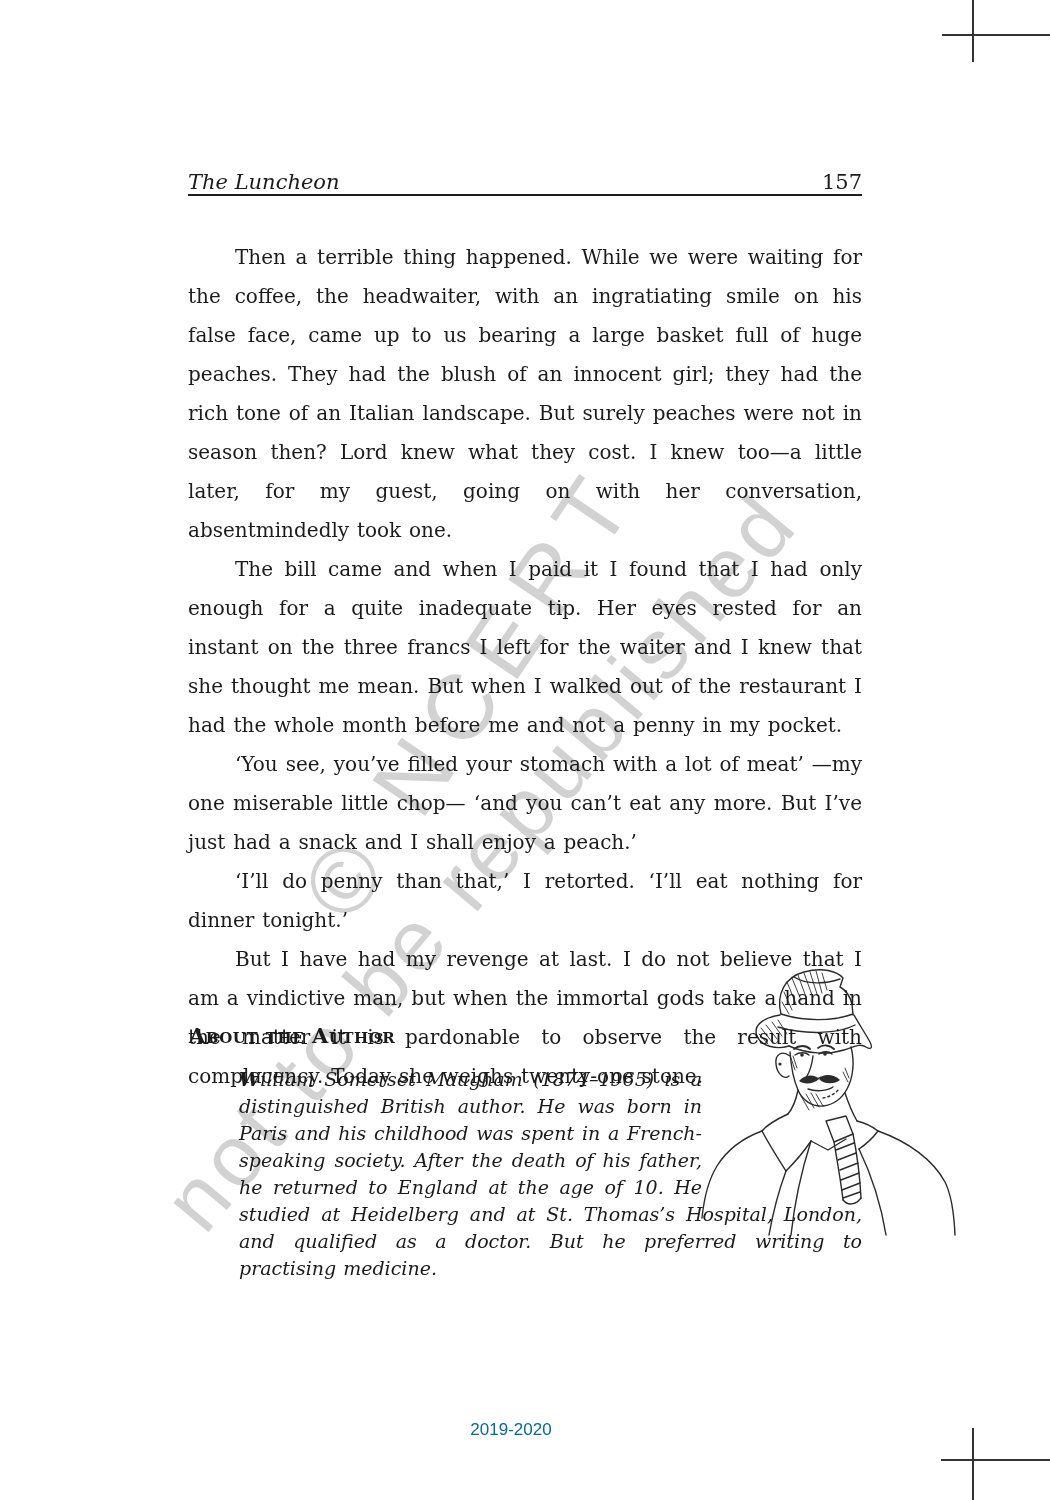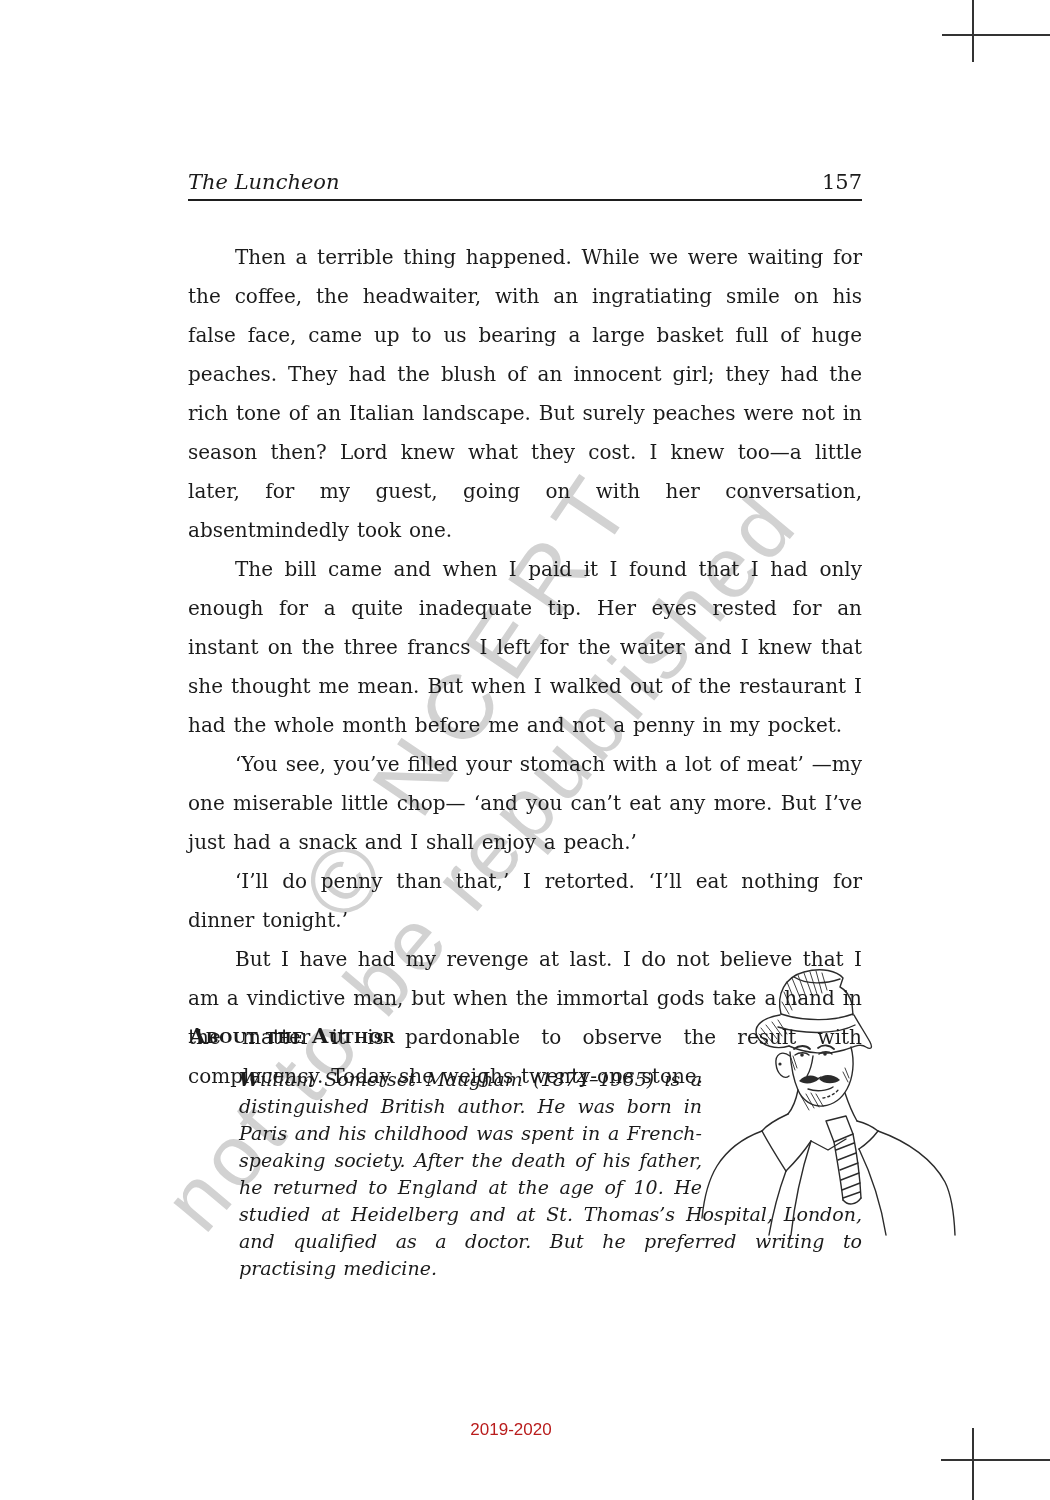--- a/index.html
+++ b/index.html
@@ -42,21 +42,20 @@
   .crop.tr-v { left: 972px; top: 0;      width: 2px;  height: 62px; }
   .crop.tr-h { left: 942px; top: 34px;   width: 108px; height: 2px; }
   .crop.br-v { left: 972px; top: 1428px; width: 2px;  height: 72px; }
   .crop.br-h { left: 941px; top: 1459px; width: 109px; height: 2px; }
   
   .header {
     position: absolute; z-index: 2;
     left: 188px; top: 170px; width: 674px;
     display: flex; justify-content: space-between; align-items: flex-start;
     border-bottom: 2px solid #1e1e1e;
-    padding-bottom: 5px;
     font-size: 21px;
   }
   .header .title { font-style: italic; }
   
   .story {
     position: absolute; z-index: 2;
     left: 188px; top: 207px; width: 674px;
     font-size: 20px;
     line-height: 39px;
     text-align: justify;
@@ -90,21 +89,21 @@
     left: 695px; top: 950px;
     width: 270px; height: 292px;
   }
   
   .footer {
     position: absolute; z-index: 2;
     left: 188px; top: 1420px; width: 646px;
     text-align: center;
     font-family: "Liberation Sans", sans-serif;
     font-size: 17px;
-    color: #b91c1c;
+    color: #0369a1;
   }
 </style>
 </head>
 <body>
 
 <div class="page">
 
   <div class="wm wm1">© NCERT</div>
   <div class="wm wm2">not to be republished</div>
 

